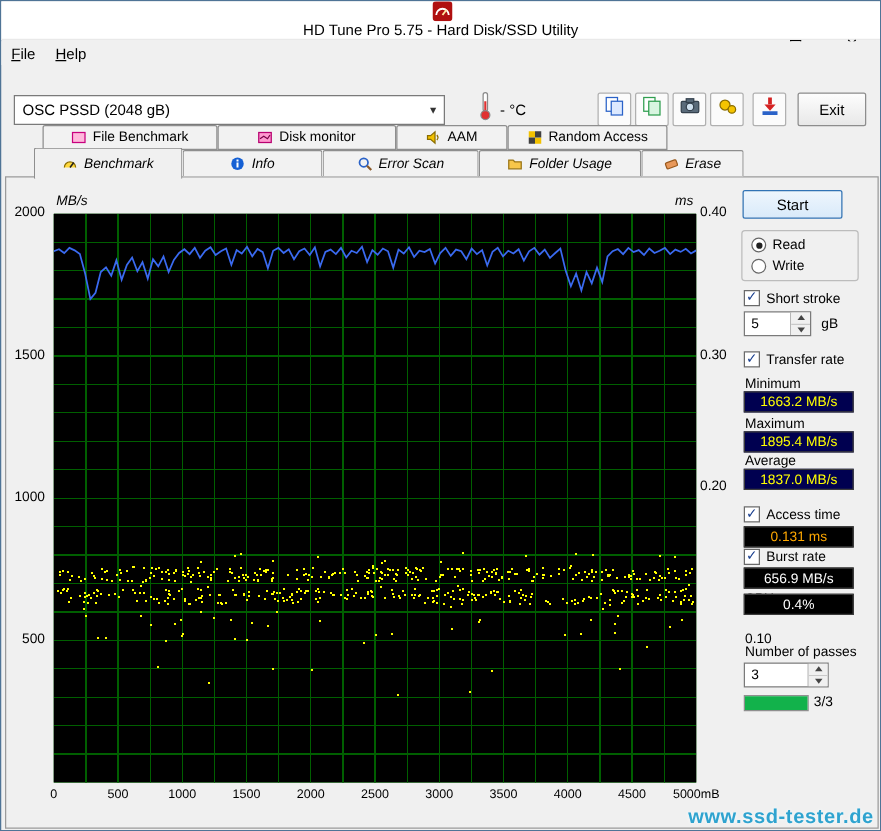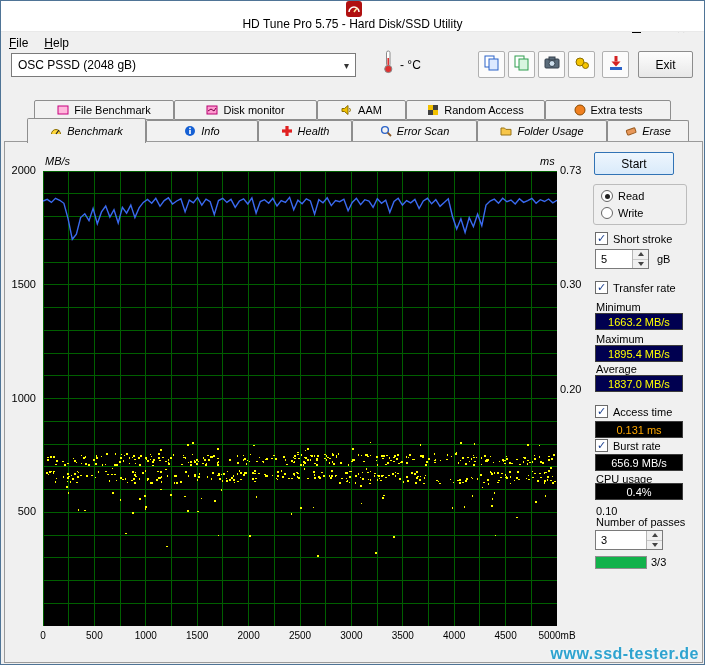--- a/index.html
+++ b/index.html
@@ -18,21 +18,21 @@
   .glyph-max { width: 9px; height: 9px; border: 1px solid #000; display: block; }
   .glyph-close { font-size: 15px; line-height: 10px; color: #000; }
 
   
   .menubar { position: absolute; left: 0; top: 32px; width: 100%; height: 19px;
              background: #f0f0f0; display: flex; align-items: center; }
   .menu-item { display: inline-block; font-size: 12px; padding: 2px 8px; }
   .menu-item::first-letter { text-decoration: underline; }
 
   
-  .toolbar { position: absolute; left: 0; top: 43px; width: 100%; height: 44px; }
+  .toolbar { position: absolute; left: 0; top: 66px; width: 100%; height: 44px; }
   .combo { position: absolute; left: 10px; top: 9px; width: 345px; height: 24px;
            background: #fff; border: 1px solid #7a7a7a; display: flex; align-items: center; }
   .combo-text { font-size: 12px; padding-left: 6px; flex: 1; }
   .combo-arrow { width: 17px; text-align: center; font-size: 10px; color: #333; }
   .thermo { position: absolute; left: 381px; top: 5px; }
   .temp-text { position: absolute; left: 399px; top: 14px; font-size: 12px; }
   .tb-btn { position: absolute; top: 7px; width: 27px; height: 27px; background: #fbfbfb;
             border: 1px solid #b0b0b0; border-radius: 2px; display: flex; align-items: center; justify-content: center; }
   .exit-btn { position: absolute; left: 637px; top: 7px; width: 55px; height: 27px;
               background: linear-gradient(#fdfdfd,#e8e8e8); border: 1px solid #8d8d8d; font-size: 12px;
@@ -196,39 +196,31 @@
     </div>
     <div class="tab" style="width:89px">
       <span class="ticon">
           <svg width="12" height="12" viewBox="0 0 12 12">
             <polygon points="1,4.5 3.5,4.5 7,1.5 7,10.5 3.5,7.5 1,7.5" fill="#f2c100" stroke="#8a6d00"></polygon>
             <path d="M8.5,4 A3,3 0 0 1 8.5,8" stroke="#8a6d00" fill="none"></path>
           </svg>
         </span>
       <span>AAM</span>
     </div>
-    <div class="tab" style="width:139px">
+    <div class="tab" style="width:128px">
       <span class="ticon">
           <svg width="12" height="12" viewBox="0 0 12 12">
             <rect x="1" y="1" width="5" height="5" fill="#f2c100"></rect>
             <rect x="6" y="6" width="5" height="5" fill="#f2c100"></rect>
             <rect x="6" y="1" width="5" height="5" fill="#404040"></rect>
             <rect x="1" y="6" width="5" height="5" fill="#404040"></rect>
           </svg>
         </span>
       <span>Random Access</span>
     </div>
-    <div class="tab" style="width:126px">
-      <span class="ticon">
-          <svg width="12" height="12" viewBox="0 0 12 12">
-            <circle cx="6" cy="6" r="5" fill="#f08020" stroke="#8a4a00"></circle>
-          </svg>
-        </span>
-      <span>Extra tests</span>
-    </div>
   </div>
 
   <div class="tab-page"></div>
 
   <div class="tab-row row2">
     <div class="tab active" style="width:119px">
       <span class="ticon">
           <svg width="12" height="12" viewBox="0 0 12 12">
             <path d="M1.5,9 A4.5,4.5 0 0 1 10.5,9" fill="#ffd83d" stroke="#8a6d00"></path>
             <line x1="6" y1="9" x2="9" y2="5" stroke="#202020" stroke-width="1.2"></line>
@@ -238,29 +230,20 @@
     </div>
     <div class="tab" style="width:112px">
       <span class="ticon">
           <svg width="12" height="12" viewBox="0 0 12 12">
             <circle cx="6" cy="6" r="5" fill="#1560d4"></circle>
             <rect x="5.2" y="5" width="1.6" height="4" fill="#ffffff"></rect>
             <rect x="5.2" y="2.6" width="1.6" height="1.6" fill="#ffffff"></rect>
           </svg>
         </span>
       <span>Info</span>
-    </div>
-    <div class="tab" style="width:94px">
-      <span class="ticon">
-          <svg width="12" height="12" viewBox="0 0 12 12">
-            <rect x="4.4" y="1" width="3.2" height="10" fill="#e02020"></rect>
-            <rect x="1" y="4.4" width="10" height="3.2" fill="#e02020"></rect>
-          </svg>
-        </span>
-      <span>Health</span>
     </div>
     <div class="tab" style="width:125px">
       <span class="ticon">
           <svg width="12" height="12" viewBox="0 0 12 12">
             <circle cx="5" cy="5" r="3.4" fill="none" stroke="#2a62c8" stroke-width="1.4"></circle>
             <line x1="7.6" y1="7.6" x2="11" y2="11" stroke="#8a5a2a" stroke-width="1.8"></line>
           </svg>
         </span>
       <span>Error Scan</span>
     </div>
@@ -912,21 +895,21 @@
         <polyline points="0.0,30.0 4.2,28.4 8.4,31.4 12.5,27.3 16.7,29.3 20.9,32.3 25.1,47.8 29.3,68.3 33.4,63.2 37.6,46.6 41.8,42.8 46.0,49.6 50.1,37.3 54.3,52.8 58.5,40.9 62.7,35.0 66.9,46.0 71.0,38.7 75.2,51.9 79.4,36.4 83.6,42.1 87.8,34.1 91.9,46.6 96.1,36.9 100.3,31.4 104.5,28.4 108.7,32.3 112.8,27.3 117.0,35.3 121.2,29.6 125.4,26.8 129.5,33.0 133.7,30.0 137.9,27.8 142.1,40.9 146.3,29.1 150.4,31.8 154.6,26.4 158.8,34.1 163.0,28.2 167.2,30.7 171.3,43.7 175.5,29.6 179.7,27.3 183.9,31.4 188.0,28.4 192.2,36.4 196.4,30.0 200.6,27.8 204.8,33.0 208.9,26.8 213.1,42.1 217.3,30.5 221.5,28.7 225.7,32.3 229.8,27.3 234.0,35.0 238.2,29.6 242.4,31.4 246.6,26.4 250.7,38.7 254.9,29.1 259.1,32.8 263.3,27.8 267.4,30.0 271.6,43.2 275.8,28.7 280.0,31.8 284.2,26.8 288.3,34.6 292.5,29.6 296.7,30.7 300.9,28.2 305.1,39.8 309.2,31.4 313.4,27.3 317.6,33.7 321.8,28.7 326.0,30.0 330.1,36.4 334.3,27.8 338.5,32.3 342.7,29.1 346.8,41.4 351.0,30.5 355.2,27.3 359.4,34.1 363.6,29.6 367.7,31.8 371.9,28.4 376.1,37.5 380.3,30.0 384.5,27.3 388.6,32.8 392.8,28.7 397.0,35.3 401.2,31.4 405.3,27.8 409.5,45.5 413.7,58.0 417.9,47.8 422.1,61.4 426.2,46.6 430.4,55.7 434.6,43.2 438.8,54.6 443.0,34.1 447.1,30.0 451.3,28.2 455.5,32.3 459.7,27.3 463.9,30.7 468.0,29.1 472.2,33.0 476.4,27.8 480.6,31.4 484.7,29.6 488.9,27.3 493.1,32.3 497.3,28.7 501.5,30.5 505.6,28.0 509.8,31.8 514.0,29.3" fill="none" stroke="#3a6af0" stroke-width="1.4" shape-rendering="auto"></polyline>
       </svg>
   </div>
   <div>
       <span class="ytick left" style="top: 163px;">2000</span>
       <span class="ytick left" style="top: 276.75px;">1500</span>
       <span class="ytick left" style="top: 390.5px;">1000</span>
       <span class="ytick left" style="top: 504.25px;">500</span>
     </div>
   <div>
-      <span class="ytick right" style="top: 163px;">0.73</span>
+      <span class="ytick right" style="top: 163px;">0.40</span>
       <span class="ytick right" style="top: 276.75px;">0.30</span>
       <span class="ytick right" style="top: 382px;">0.20</span>
       <span class="ytick right" style="top: 504.25px; margin-left: 36px;">0.10</span>
     </div>
   <div>
       <span class="xtick" style="left: 20px;">0</span>
       <span class="xtick" style="left: 71.4px;">500</span>
       <span class="xtick" style="left: 122.8px;">1000</span>
       <span class="xtick" style="left: 174.2px;">1500</span>
       <span class="xtick" style="left: 225.6px;">2000</span>
@@ -990,21 +973,21 @@
     </label>
     <div class="vbox blk-orange" style="top:270px">0.131 ms</div>
 
     <label class="check" style="top:288px">
       <span class="cbox">✓</span>
       <span>Burst rate</span>
     </label>
     <div class="vbox blk-white" style="top:303px">656.9 MB/s</div>
 
     <span class="plain-label" style="top:322px">CPU usage</span>
-    <div class="vbox blk-white" style="top:332px">0.4%</div>
+    <div class="vbox blk-white" style="top:324px">0.4%</div>
 
     <span class="plain-label" style="top:365px">Number of passes</span>
     <div class="spinner" style="left:2px; top:379px; width:68px">
       <span class="spin-val">3</span>
       <span class="spin-btns">
         <span class="spin-up">
             <i class="tri-up"></i>
           </span>
         <span class="spin-down">
             <i class="tri-down"></i>

